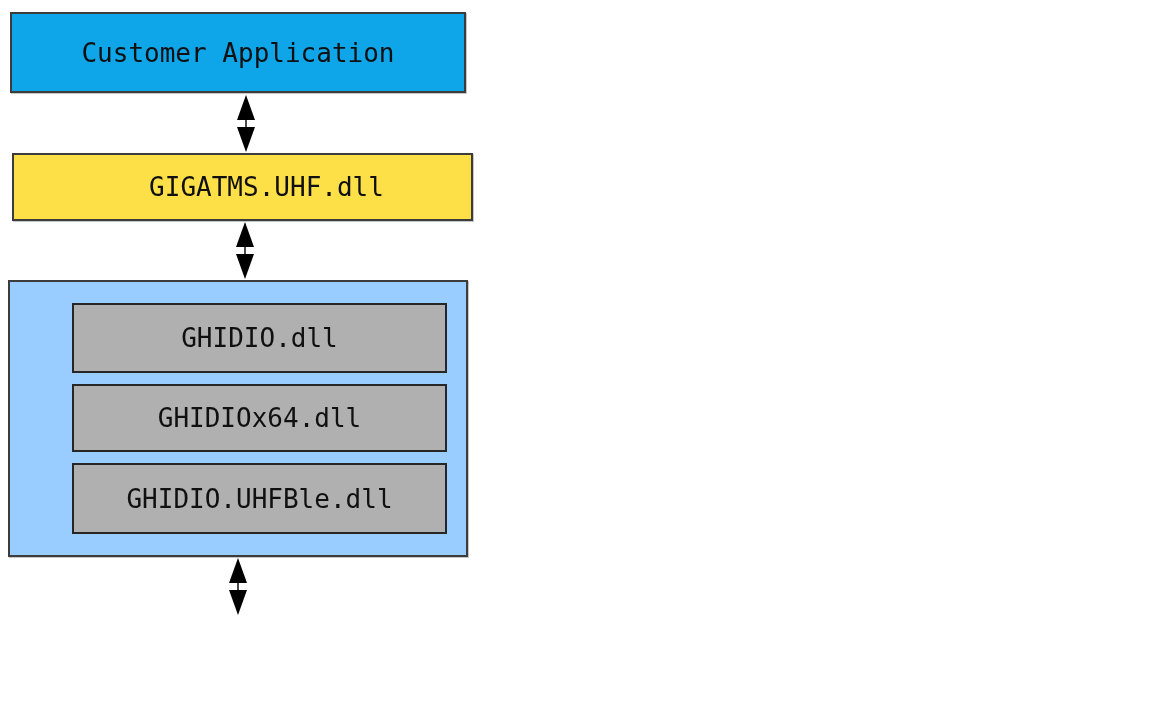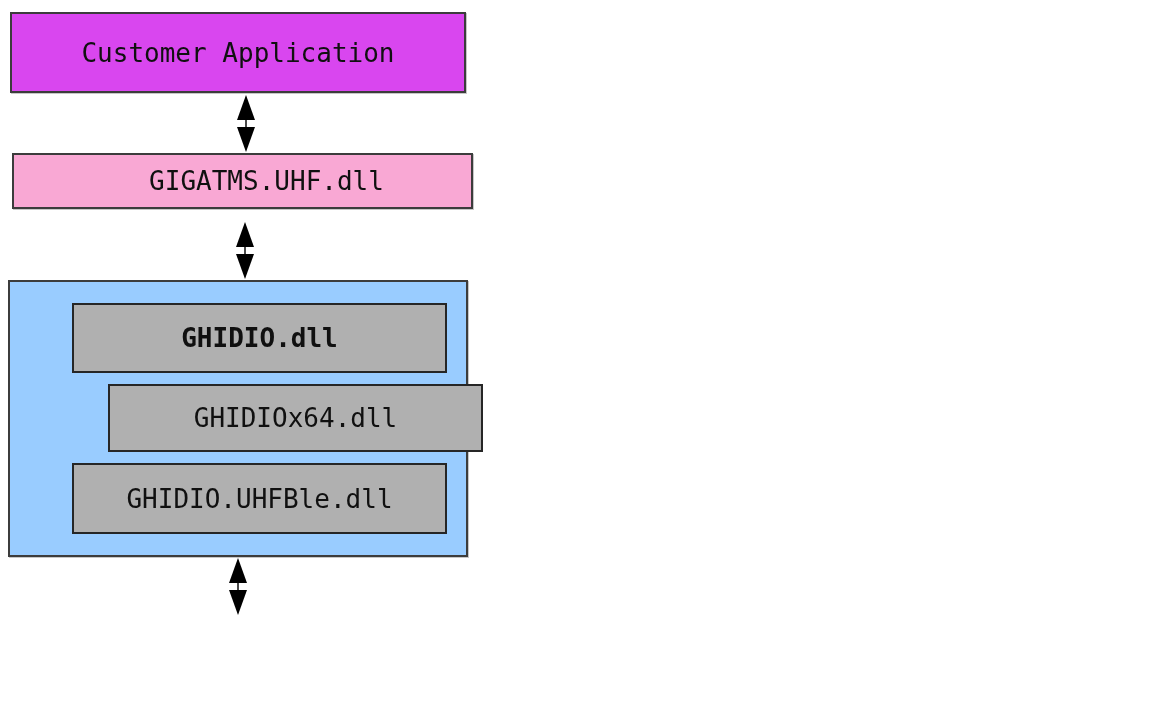--- a/index.html
+++ b/index.html
@@ -21,41 +21,41 @@
     border: 2px solid #3c3c3c;
     display: flex;
     align-items: center;
     justify-content: center;
     color: #101010;
     font-size: 26px;
     line-height: 1;
     white-space: nowrap;
     box-shadow: 1px 1px 0 rgba(130,130,130,0.45);
   }
-  .node-customer   { left: 10px; top: 12px;  width: 456px; height: 81px;  background: #d946ef; }
-  .node-uhf-dll    { left: 12px; top: 153px; width: 461px; height: 56px;  background: #f9a8d4; padding-left: 48px; }
+  .node-customer   { left: 10px; top: 12px;  width: 456px; height: 81px;  background: #0ea5e9; }
+  .node-uhf-dll    { left: 12px; top: 153px; width: 461px; height: 68px;  background: #fde047; padding-left: 48px; }
   .node-middleware { left: 8px;  top: 280px; width: 460px; height: 277px; background: #99ccff; }
   .node-reader     { left: 4px;  top: 615px; width: 458px; height: 82px;  background: #66fb95; }
   .node-child {
     position: absolute;
     box-sizing: border-box;
     left: 62px;
     width: 375px;
     border: 2px solid #262626;
     background: #b0b0b0;
     display: flex;
     align-items: center;
     justify-content: center;
     color: #101010;
     font-size: 26px;
     line-height: 1;
     white-space: nowrap;
   }
-  .child-0 { top: 21px;  height: 70px; font-weight: bold; }
-  .child-1 { top: 102px; height: 68px; margin-left: 36px; }
+  .child-0 { top: 21px;  height: 70px; }
+  .child-1 { top: 102px; height: 68px; }
   .child-2 { top: 181px; height: 71px; }
   .arrow {
     position: absolute;
     display: block;
   }
   .arrow-1 { left: 235px; top: 95px;  }
   .arrow-2 { left: 234px; top: 222px; }
   .arrow-3 { left: 227px; top: 558px; }
 </style>
 </head>

